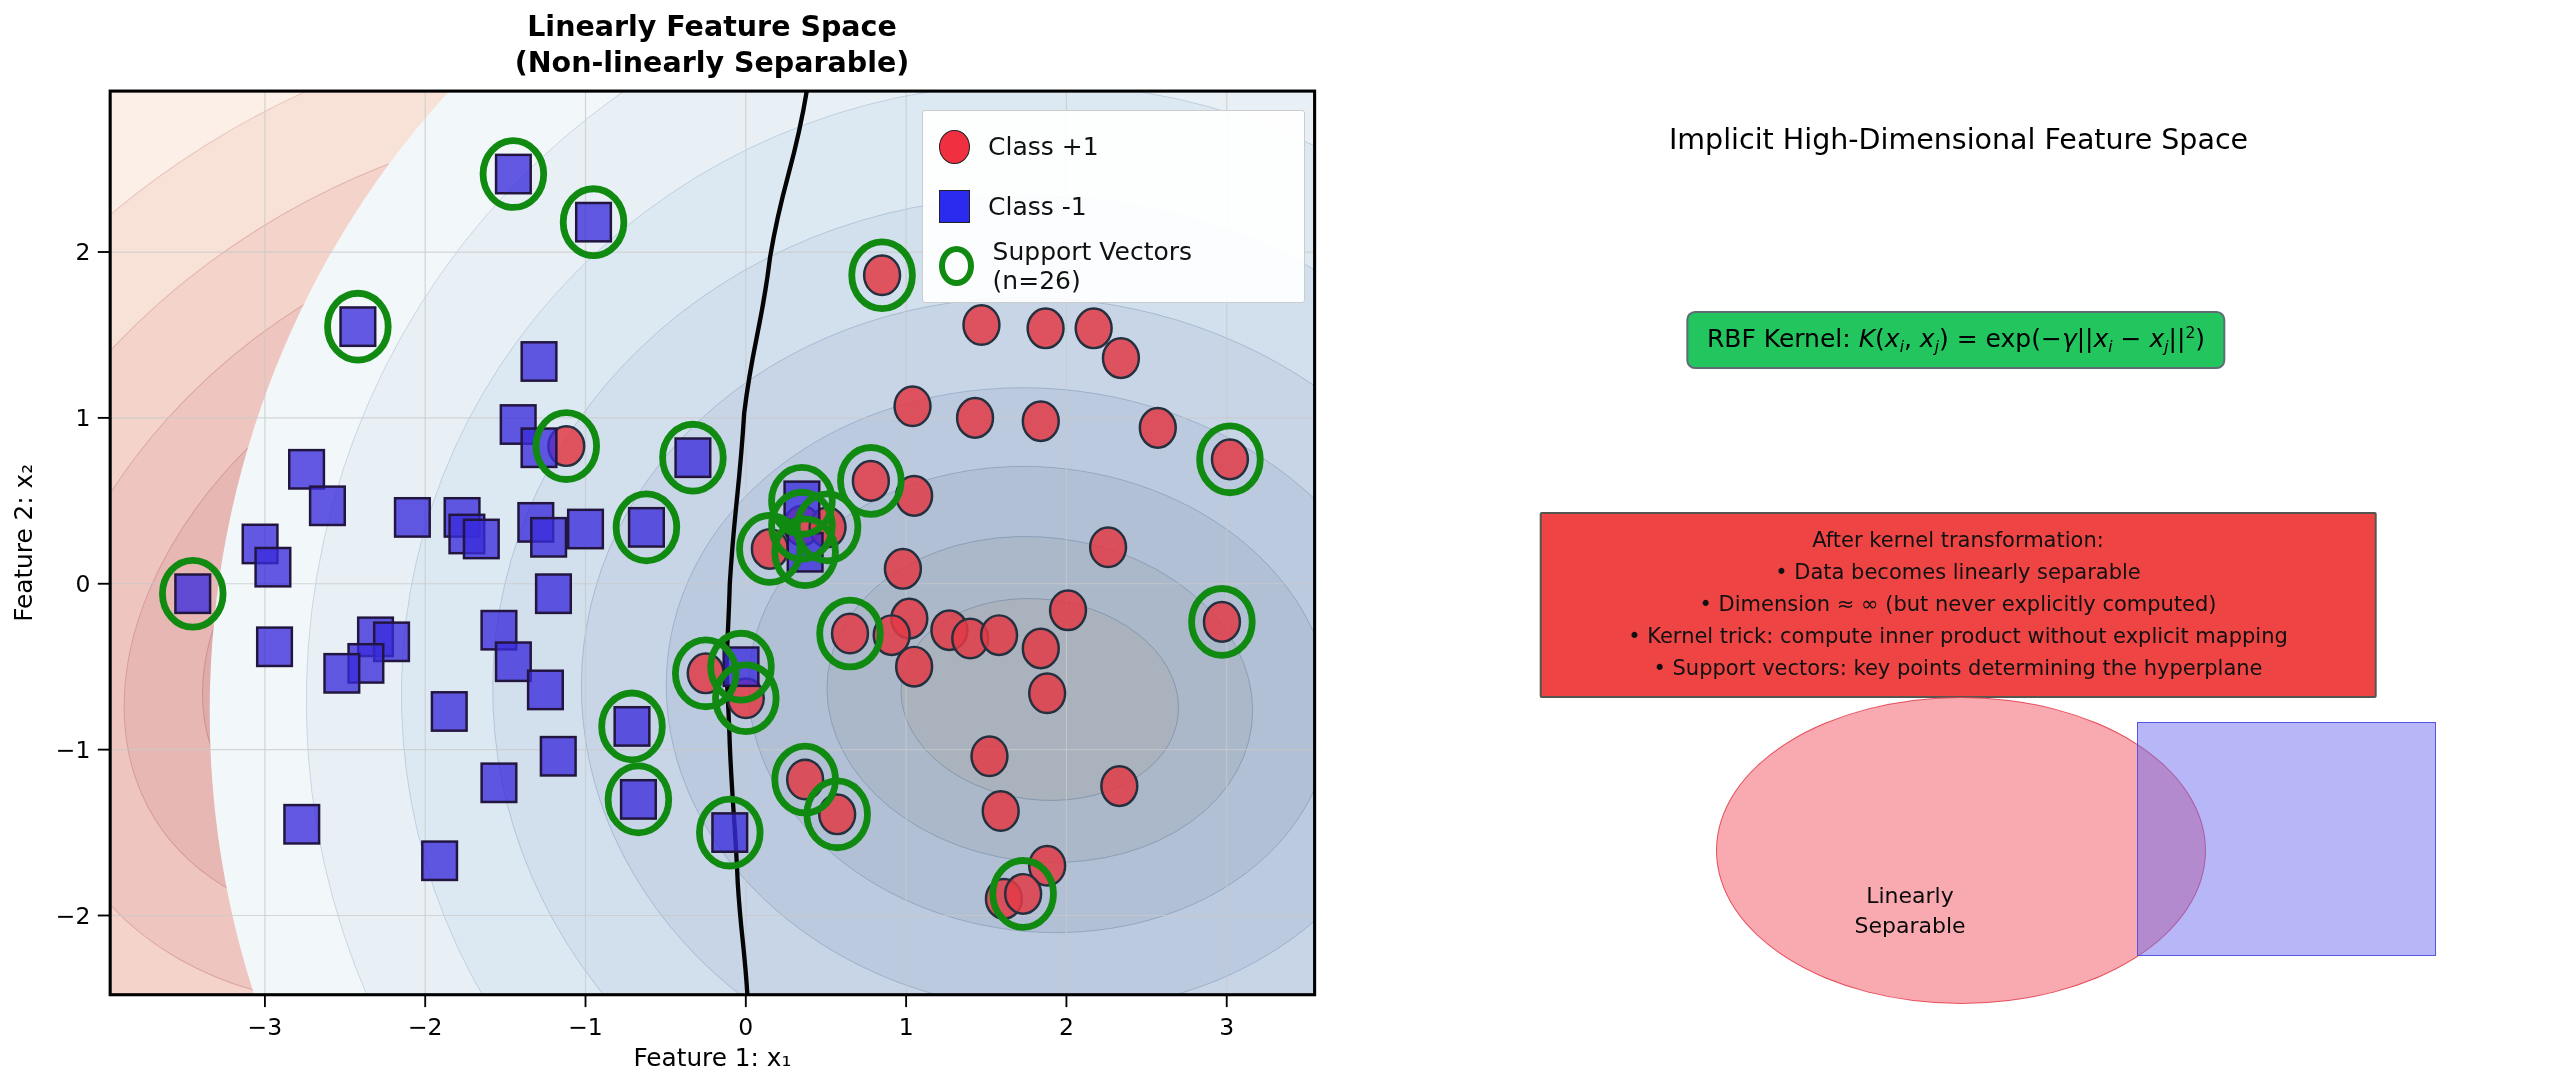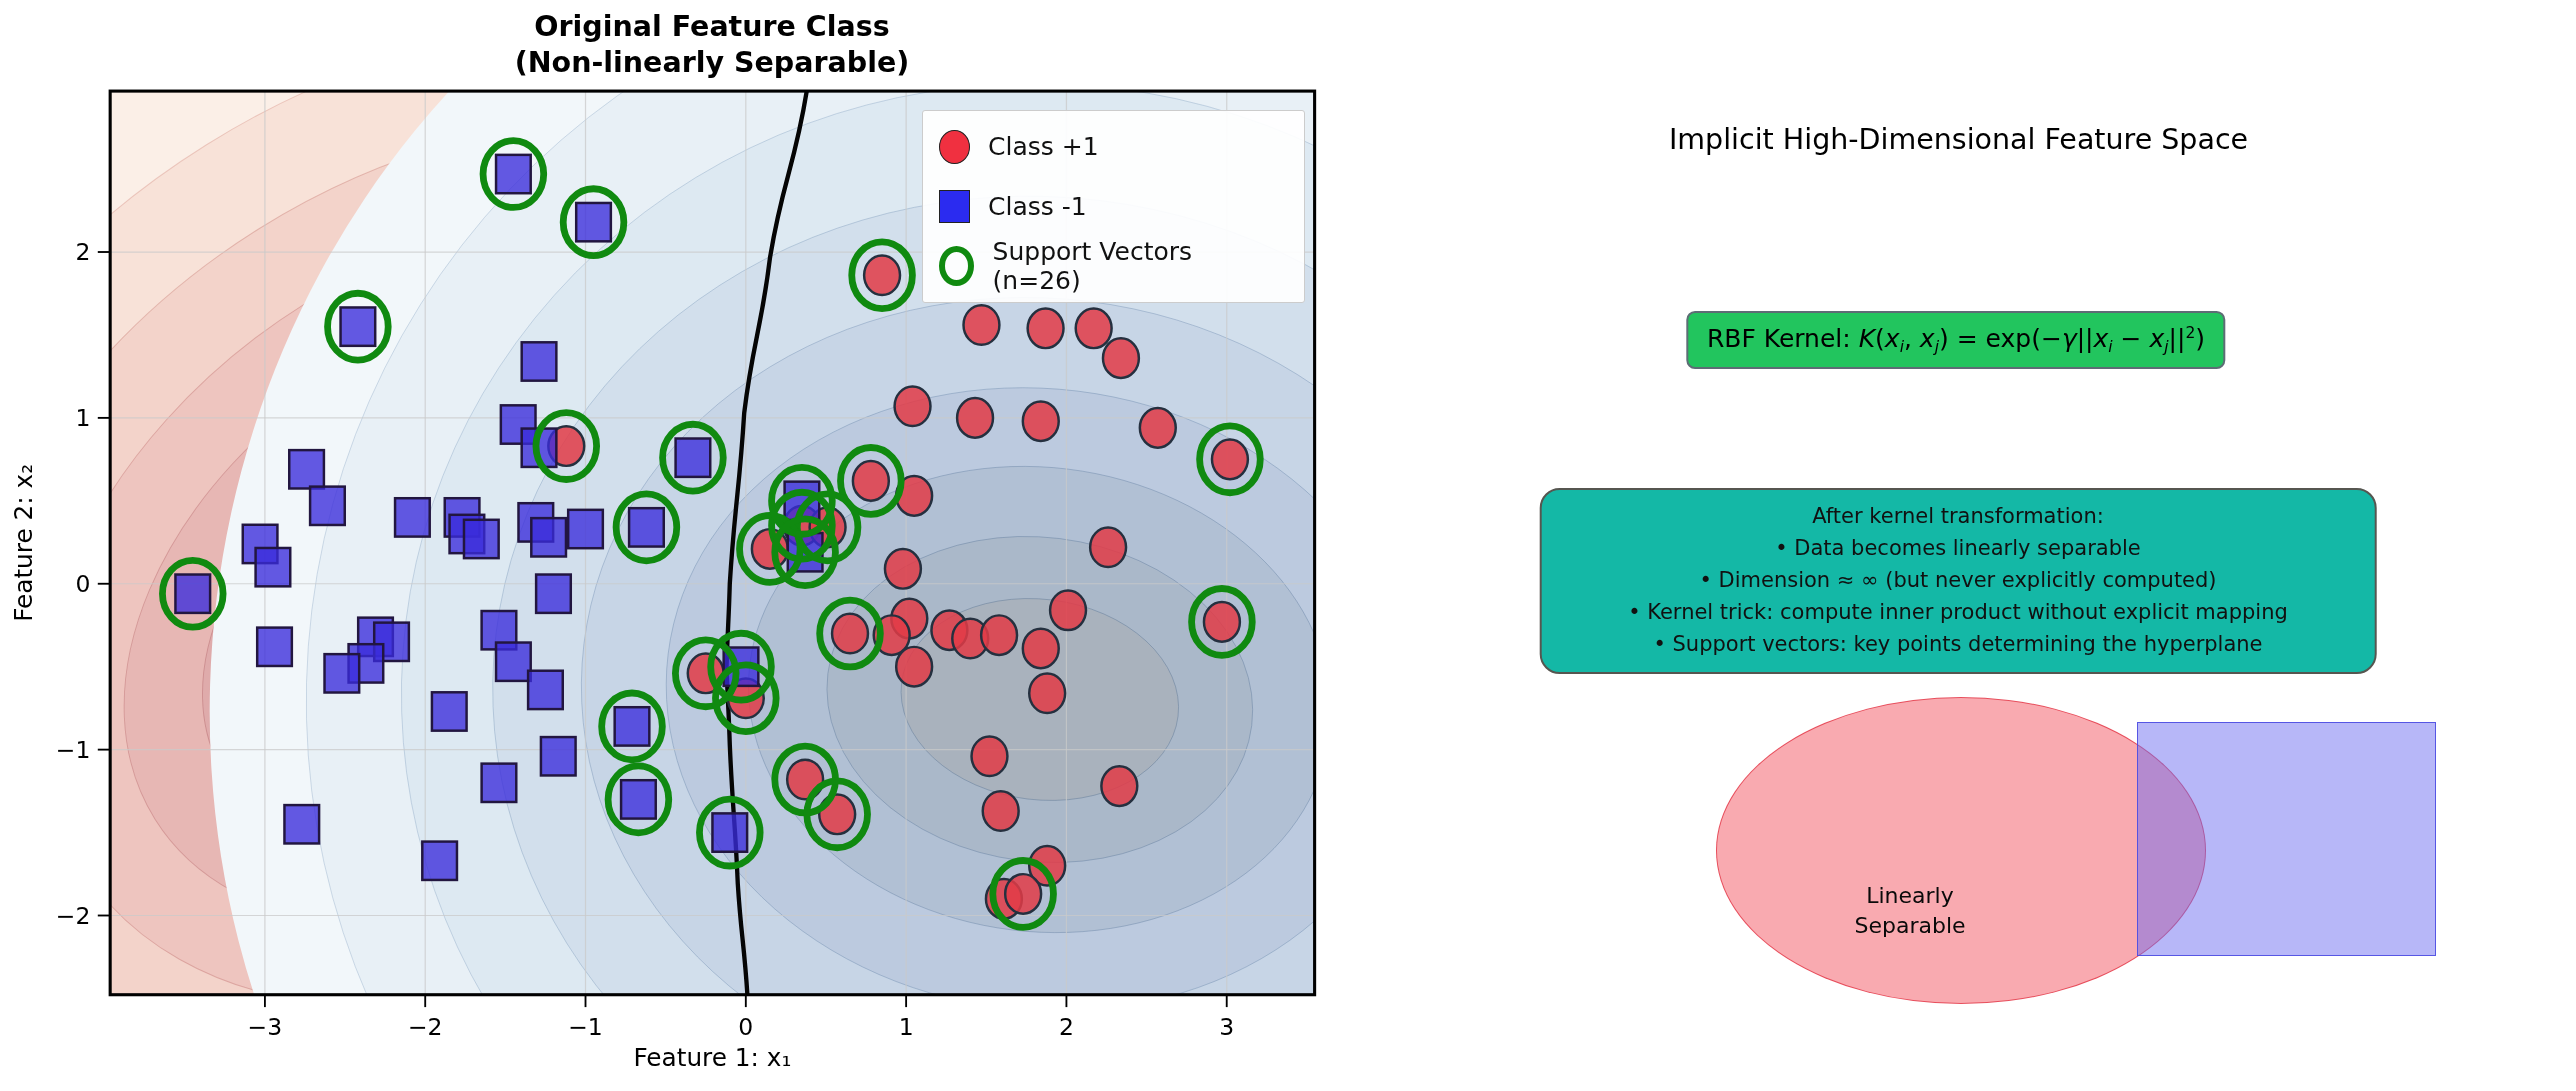--- a/index.html
+++ b/index.html
@@ -35,22 +35,22 @@
   }
   .kernel-box{
     position:absolute;left:1956px;top:311px;transform:translateX(-50%);
     background:#22c55e;border:2.5px solid #5d6d75;border-radius:8.7px;
     padding:11px 18.6px;font-size:25px;white-space:nowrap;
   }
   .kernel-box .v{font-style:italic;}
   .kernel-box .sub{font-style:italic;font-size:0.62em;vertical-align:-0.35em;}
   .kernel-box .sup{font-size:0.62em;vertical-align:0.55em;}
   .info-box{
-    position:absolute;left:1958px;top:488px;transform:translateX(-50%);
-    width:798px;background:#14b8a6;border:2.5px solid #565650;border-radius:20px;
+    position:absolute;left:1958px;top:512px;transform:translateX(-50%);
+    width:798px;background:#ef4444;border:2.5px solid #565650;border-radius:2px;
     padding:11px 17.3px;font-size:21px;line-height:1.52;text-align:center;color:#111;
   }
   .venn-ellipse{
     position:absolute;left:1716px;top:697px;width:488px;height:305px;
     background:rgba(242,66,79,0.45);border:1.9px solid rgba(228,62,78,0.85);
     border-radius:50%;
   }
   .venn-rect{
     position:absolute;left:2137px;top:722px;width:297px;height:232px;
     background:rgba(105,105,240,0.48);border:1.9px solid rgba(75,75,225,0.9);
@@ -246,21 +246,21 @@
       <text x="146" y="1492" class="tick-label tick-y">−2</text>
     </g>
 
   <rect x="178" y="147" width="1946" height="1460" fill="none" stroke="#000000" stroke-width="5"></rect>
 
   <text class="axis-label" x="1151" y="1722" text-anchor="middle">Feature 1: x₁</text>
   <text class="axis-label" x="52" y="877" text-anchor="middle" transform="rotate(-90 52 877)">Feature 2: x₂</text>
 </svg>
 
 <div class="plot-title">
-  <div>Original Feature Class</div>
+  <div>Linearly Feature Space</div>
   <div>(Non-linearly Separable)</div>
 </div>
 
 <div class="legend-box">
   <div class="legend-row">
     <span class="lg-marker lg-circle"></span>
     <span class="legend-label">Class +1</span>
   </div>
   <div class="legend-row">
     <span class="lg-marker lg-square"></span>

